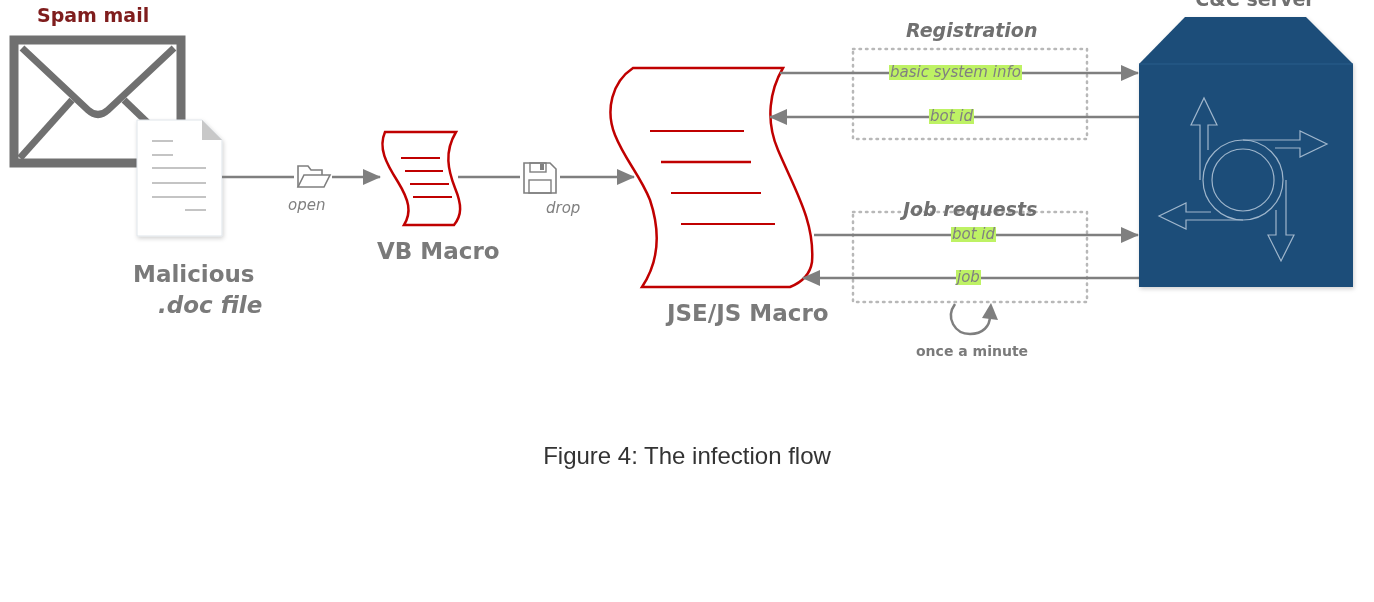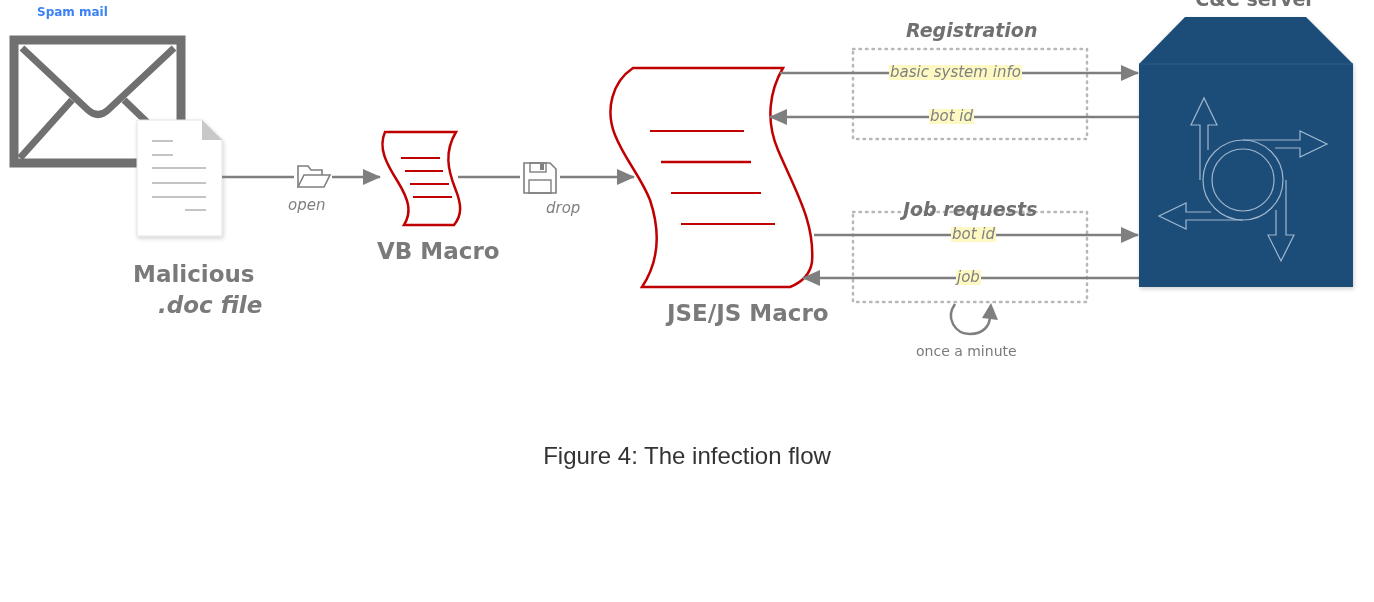--- a/index.html
+++ b/index.html
@@ -1,27 +1,27 @@
 <!DOCTYPE html>
 <html><head>
 <meta charset="utf-8">
 <style>
   html, body { margin: 0; padding: 0; background: #ffffff; }
   body { width: 1374px; height: 602px; position: relative; overflow: hidden;
          font-family: "DejaVu Sans", sans-serif; }
   .stage { position: absolute; left: 0; top: 0; width: 1374px; height: 400px; }
   svg.diagram { position: absolute; left: 0; top: 0; }
   .lbl { position: absolute; color: #7a7a7a; white-space: nowrap; line-height: 1; }
-  .lbl-bold { font-weight: bold; color: #3b82f6; font-size: 12px; }
+  .lbl-bold { font-weight: bold; color: #7f1d1d; font-size: 19px; }
   .lbl-bolditalic { font-weight: bold; font-style: italic; color: #707070; font-size: 19px; }
   .lbl-italic { font-style: italic; font-size: 15px; color: #808080; text-align: center; }
   .lbl-node { font-size: 23px; color: #7a7a7a; font-weight: bold; }
   .lbl-small { font-size: 14px; color: #7a7a7a; }
   .msg { position: absolute; font-style: italic; font-size: 15px; color: #808080;
-         background: #fef9c3; padding: 0 1px; line-height: 1; white-space: nowrap; }
+         background: #bef264; padding: 0 1px; line-height: 1; white-space: nowrap; }
   .caption { position: absolute; left: 0; width: 1374px; top: 442px; text-align: center;
              font-family: "Liberation Sans", sans-serif; font-size: 24px; color: #333333; }
   .server-title { position: absolute; left: 1180px; top: -12px; width: 150px; text-align: center;
                   font-weight: bold; font-size: 19px; color: #707070; }
 </style>
 </head>
 <body>
 
 <div class="stage">
   <svg class="diagram" width="1374" height="400" viewBox="0 0 1374 400">
@@ -131,18 +131,18 @@
   <div class="lbl lbl-italic" style="left:546px; top:201px;">drop</div>
   <div class="lbl lbl-node" style="left:667px; top:302px;">JSE/JS Macro</div>
 
   <div class="lbl lbl-bolditalic" style="left:906px; top:21px;">Registration</div>
   <div class="msg" style="left:889px; top:65px;">basic system info</div>
   <div class="msg" style="left:929px; top:109px;">bot id</div>
 
   <div class="lbl lbl-bolditalic" style="left:903px; top:200px;">Job requests</div>
   <div class="msg" style="left:951px; top:227px;">bot id</div>
   <div class="msg" style="left:956px; top:270px;">job</div>
-  <div class="lbl lbl-small" style="left:916px; top:344px;">once a minute</div>
+  <div class="lbl lbl-small" style="left:916px; top:344px;font-weight:bold;">once a minute</div>
 
   <div class="server-title">C&amp;C server</div>
 </div>
 
 <div class="caption">Figure 4: The infection flow</div>
 
 </body></html>

